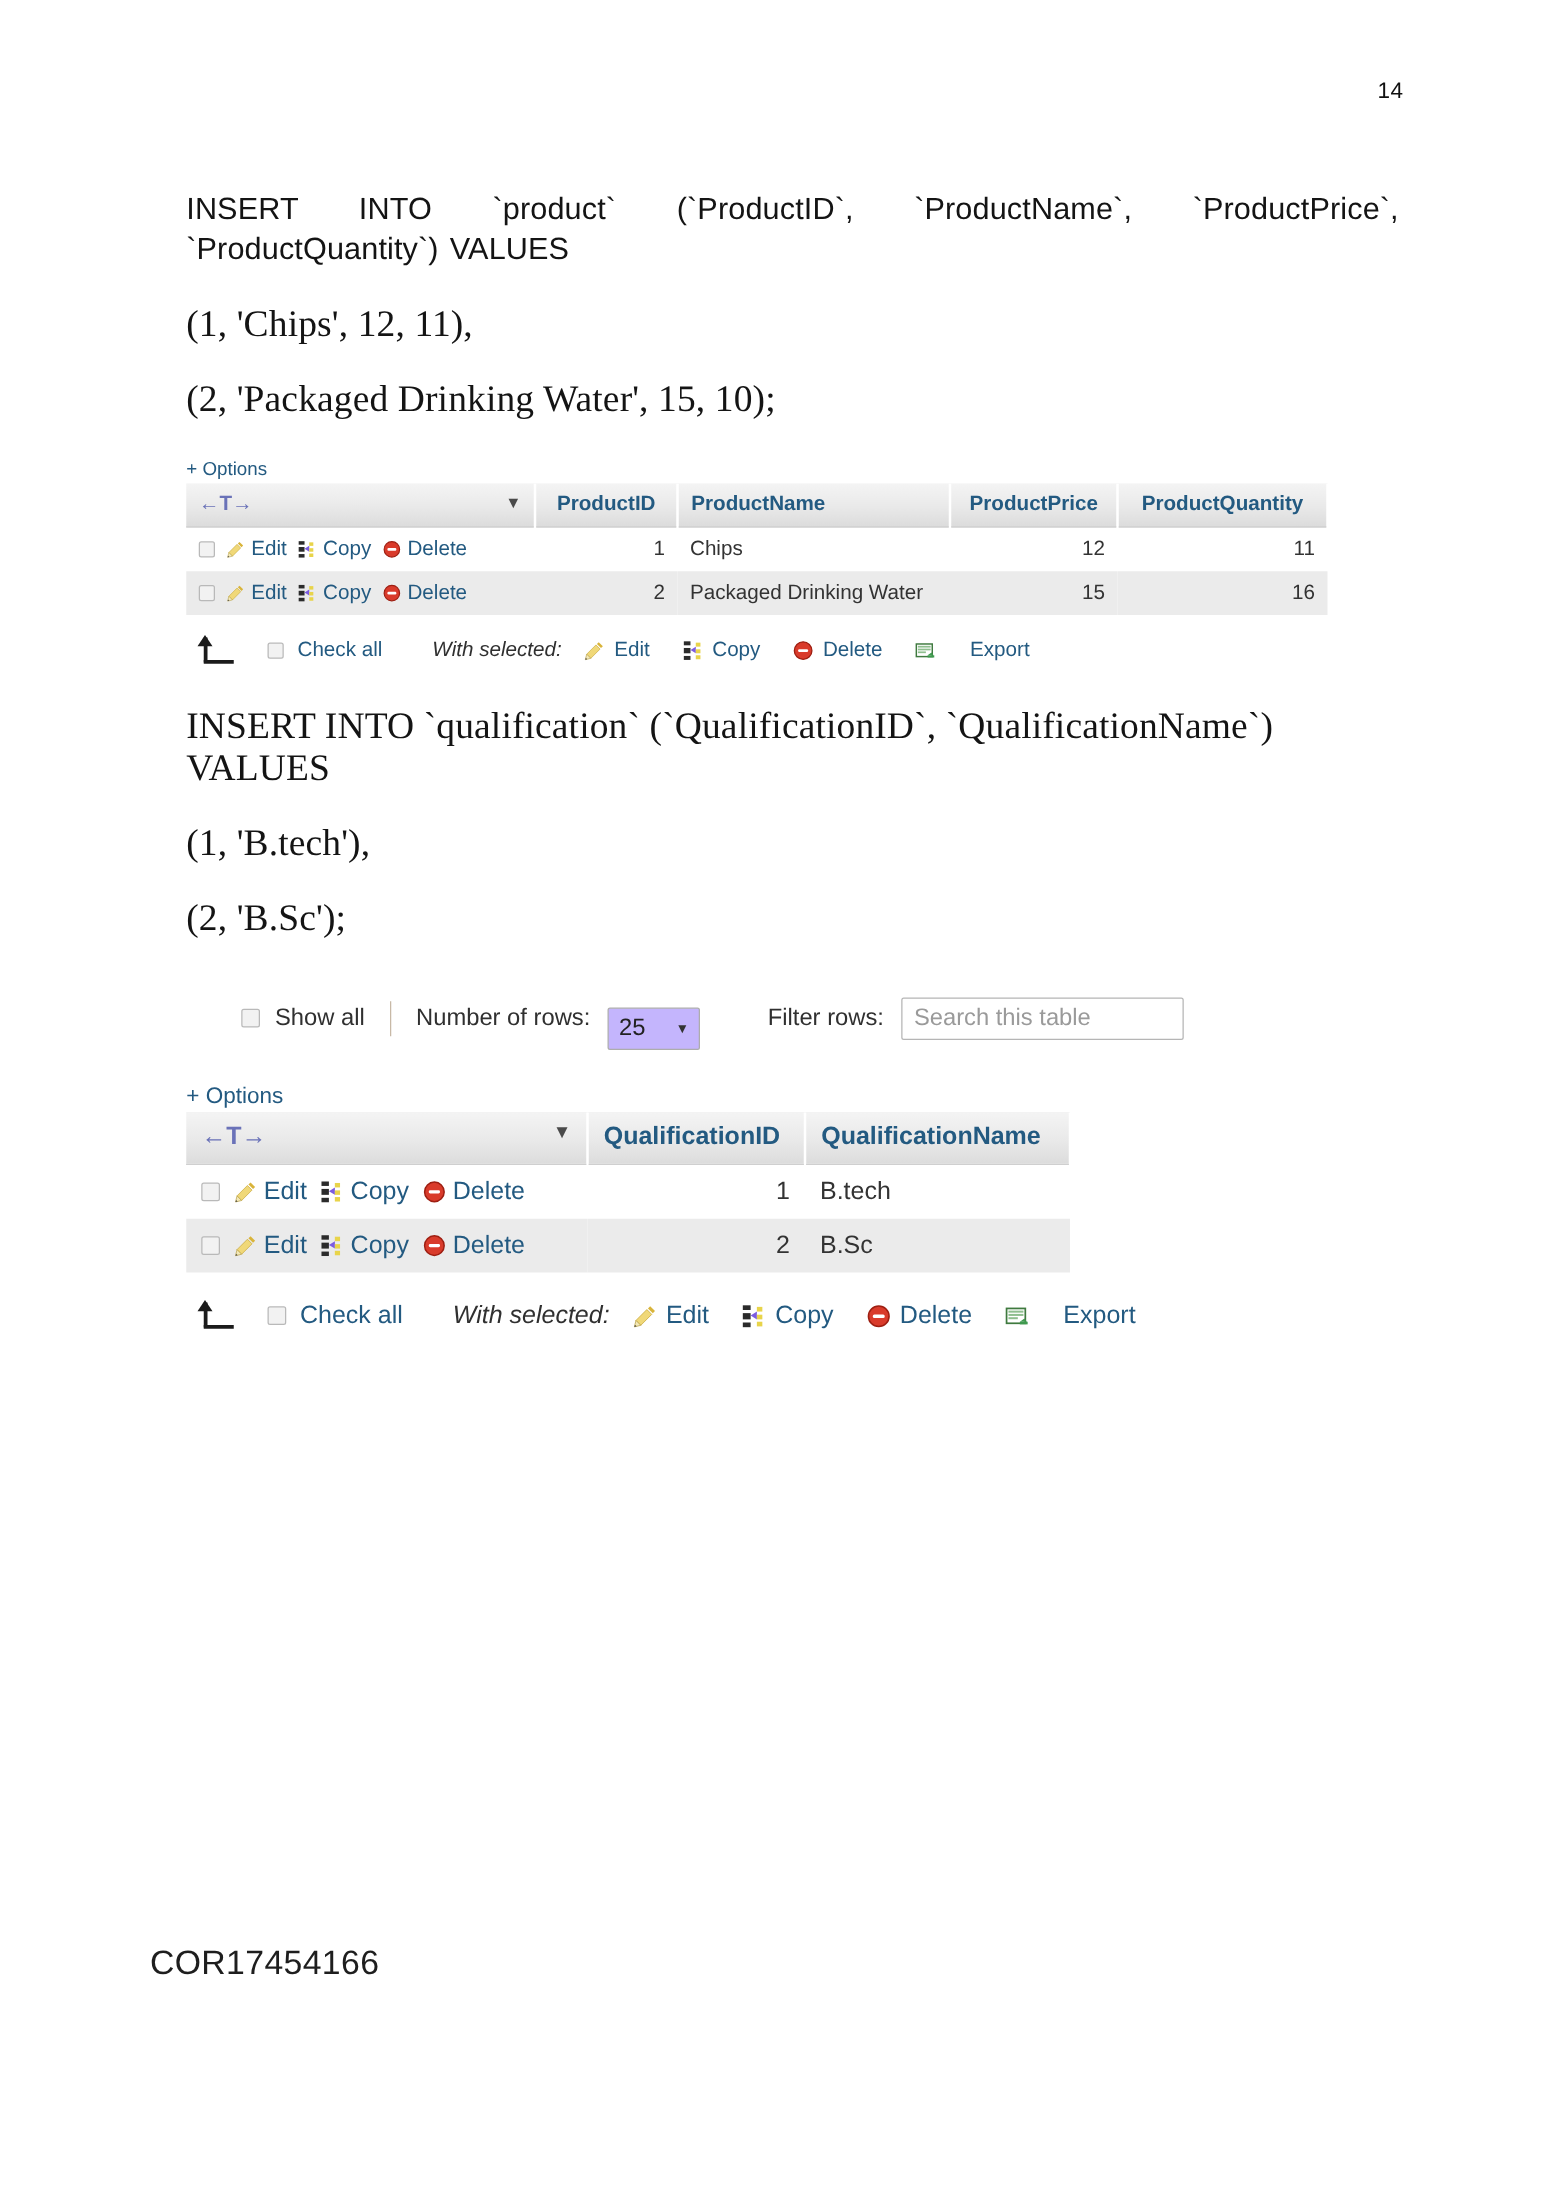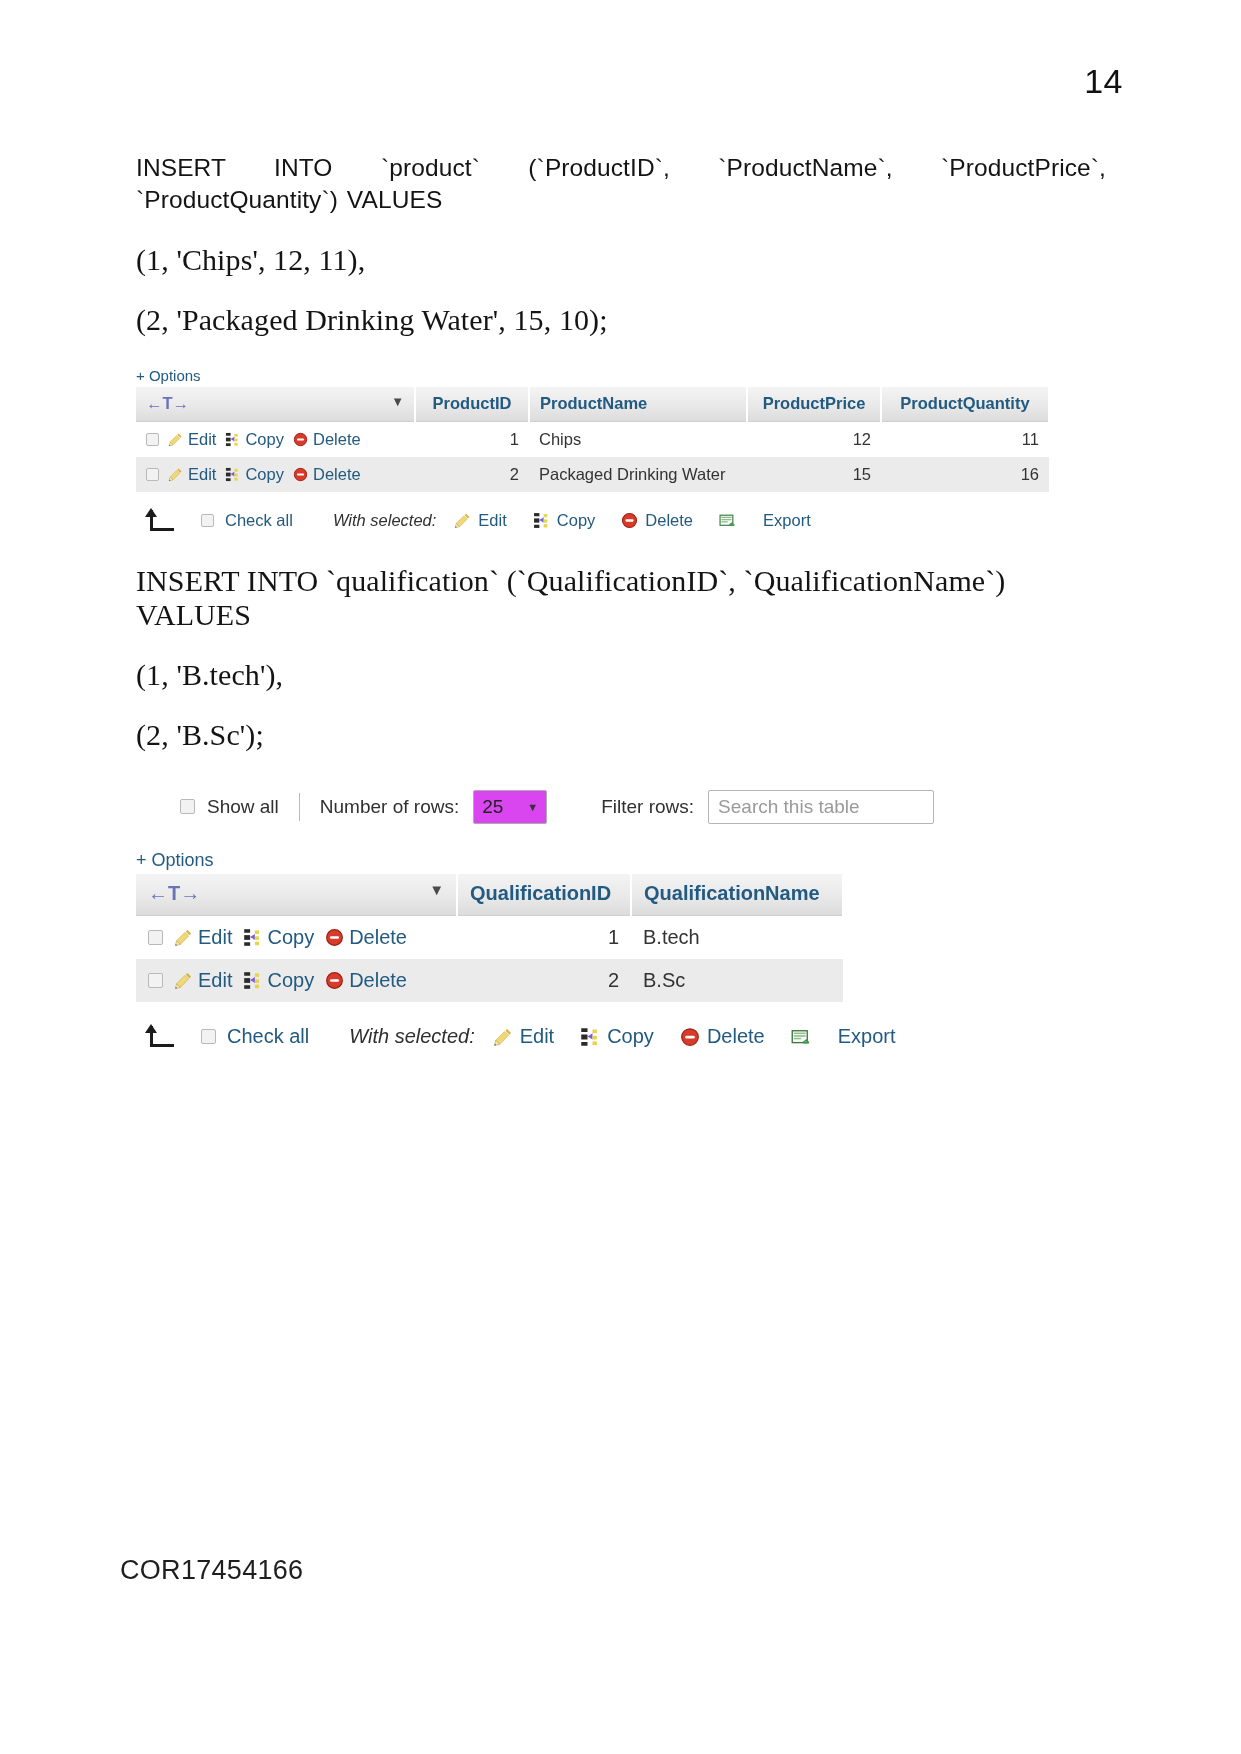--- a/index.html
+++ b/index.html
@@ -20,29 +20,29 @@
     position: absolute;
     inset: 0;
     background: #fff;
   }
 
   
   .page-number {
     position: absolute;
     top: 62px;
     right: 118px;
-    font-size: 34px;
+    font-size: 18px;
     color: #111;
     letter-spacing: .5px;
   }
 
   
   .content {
     position: absolute;
-    left: 136px;
+    left: 149px;
     top: 152px;
     width: 970px;
   }
 
   
   .sql-block {
     font-size: 24.5px;
     line-height: 1.32;
     color: #141414;
     margin: 0 0 0 0;
@@ -211,27 +211,28 @@
     width: 1px; height: 28px; background: #c8b9a6; margin: 0 20px;
     display: inline-block;
   }
   .ctl-rows-label { margin-right: 14px; white-space: nowrap; }
   .select {
     display: inline-flex;
     align-items: center;
     justify-content: space-between;
     width: 74px; height: 34px;
     border: 1px solid #adadad;
-    background: #d946ef;
+    background: #c4b5fd;
     border-radius: 2px;
     padding: 0 8px;
     box-sizing: border-box;
     font-size: 19px;
     color: #222;
     cursor: pointer;
+    margin-top: 16px;
   }
   .select .caret { font-size: 11px; color: #333; }
   .ctl-filter-label { margin-left: 54px; margin-right: 14px; white-space: nowrap; }
   .searchbox {
     width: 226px; height: 34px;
     border: 1px solid #b5b5b5;
     background: #fff;
     border-radius: 2px;
     box-sizing: border-box;
     padding: 16px 9px;

